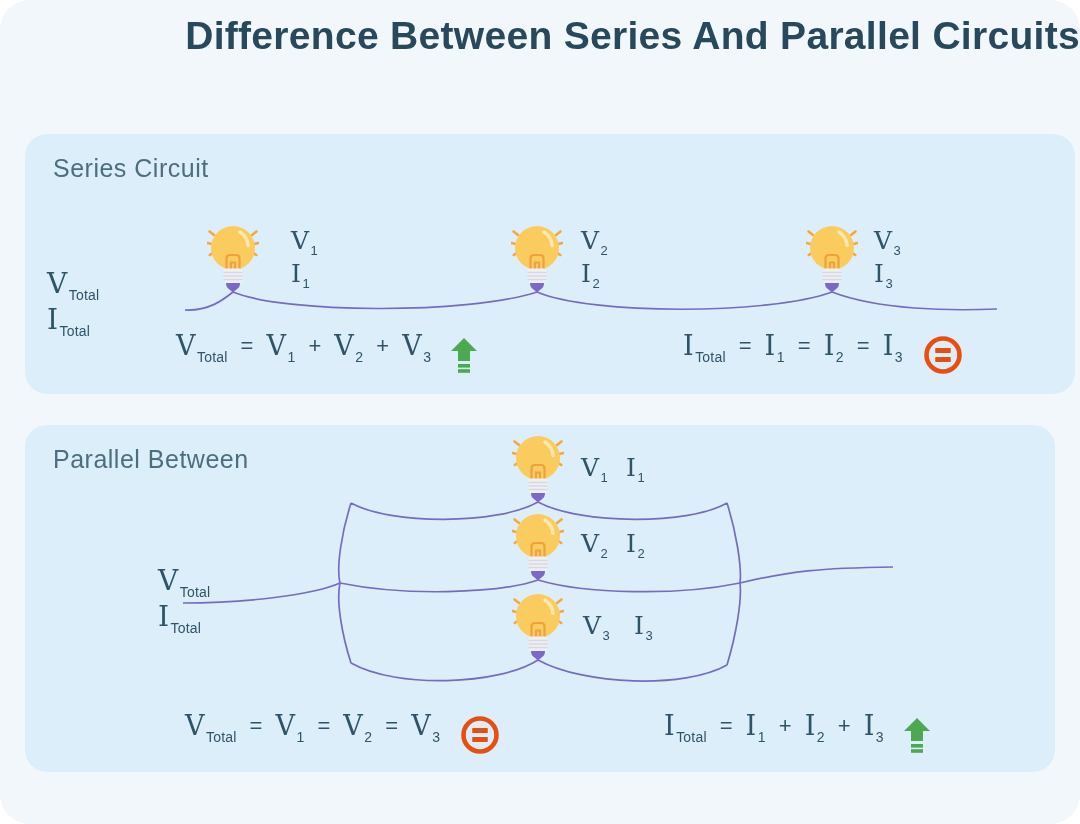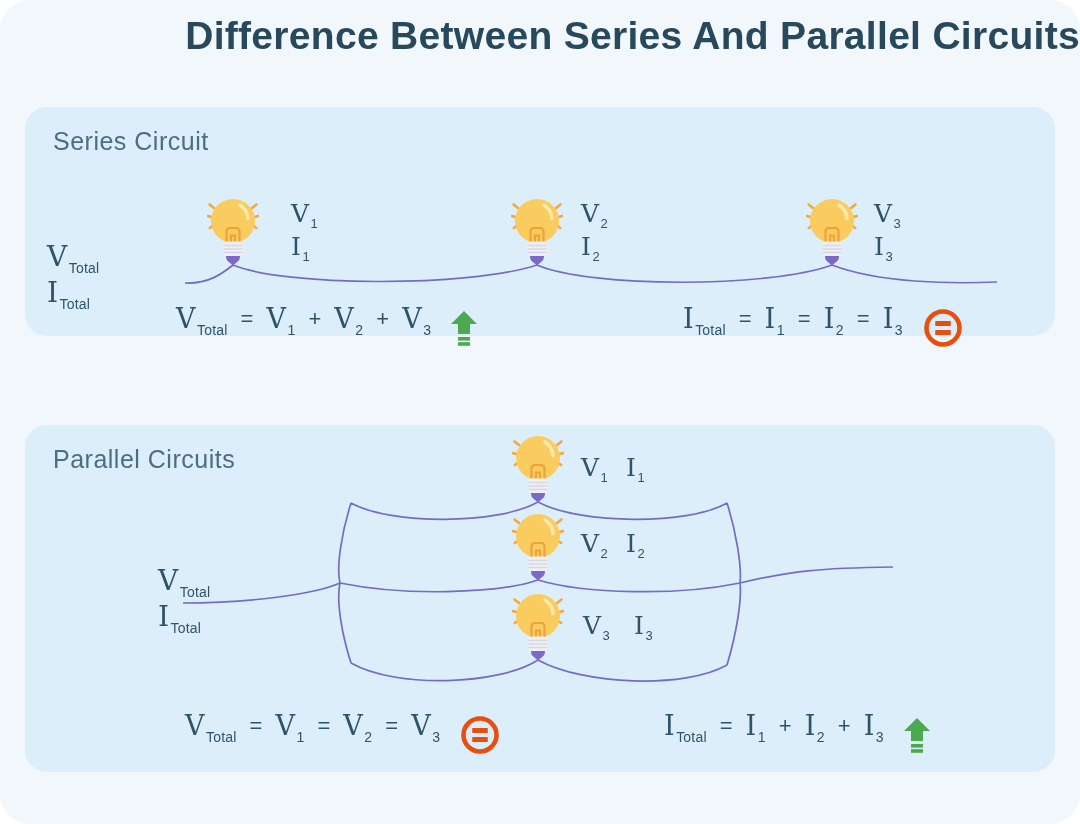--- a/index.html
+++ b/index.html
@@ -3,21 +3,21 @@
 <meta charset="utf-8">
 <style>
   html,body{margin:0;padding:0;background:#ffffff;}
   .canvas{position:relative;width:1080px;height:824px;overflow:hidden;
           font-family:"Liberation Sans",sans-serif;background:#ffffff;}
   .page{position:absolute;inset:0;background:var(--page-bg,#f1f7fa);border-radius:30px;}
   .title{position:absolute;left:0;top:14px;width:100%;margin:0;text-align:right;
          font-size:39px;font-weight:700;letter-spacing:.3px;color:var(--title,#28495c);}
   .panel{position:absolute;left:25px;width:1030px;background:var(--panel-bg,#dceef9);
          border-radius:22px;}
-  .panel.series{top:107px;height:229px;}
+  .panel.series{top:134px;height:260px;padding-left:20px;}
   .panel.parallel{top:425px;height:347px;}
   .heading{position:absolute;left:28px;top:20px;margin:0;font-size:25px;font-weight:400;
            letter-spacing:.5px;color:var(--heading,#4d6e7e);}
   svg.circuit{position:absolute;left:0;top:0;}
   .wire{stroke:var(--wire,#756cc2);stroke-width:1.7;fill:none;}
   
   .bulb-ray{stroke:var(--ray,#f5a83b);stroke-width:2.6;stroke-linecap:round;}
   .bulb-glass{fill:var(--bulb-yellow,#facc60);}
   .bulb-highlight{stroke:#fee9ad;stroke-width:3.5;fill:none;stroke-linecap:round;}
   .bulb-filament{stroke:#eca23d;stroke-width:2.2;fill:none;}
@@ -180,21 +180,21 @@
     <svg width="40" height="40" viewBox="0 0 40 40">
       <circle class="eq-ring" cx="20" cy="20" r="16.5"></circle>
       <rect class="eq-bar" x="12.2" y="13" width="15.6" height="5" rx="0.8"></rect>
       <rect class="eq-bar" x="12.2" y="22" width="15.6" height="5" rx="0.8"></rect>
     </svg>
   </span>
 </div>
   </section>
 
   <section class="panel parallel">
-    <h2 class="heading">Parallel Circuits</h2>
+    <h2 class="heading">Parallel Between</h2>
 
     <svg class="circuit" width="1030" height="347" viewBox="0 0 1030 347">
       <path class="wire" d="M158,178 C220,178 288,170 315,158
                M326,78 C317,106 311,142 315,158 C311,176 317,210 326,238
                M326,78 C366,100 472,100 513,77
                M315,158 C378,171 472,169 513,155
                M326,238 C372,264 474,260 513,235
                M513,77 C556,100 664,100 702,78
                M702,78 C711,106 717,142 715,158 C717,176 711,210 702,240
                M513,155 C560,169 652,171 715,158

